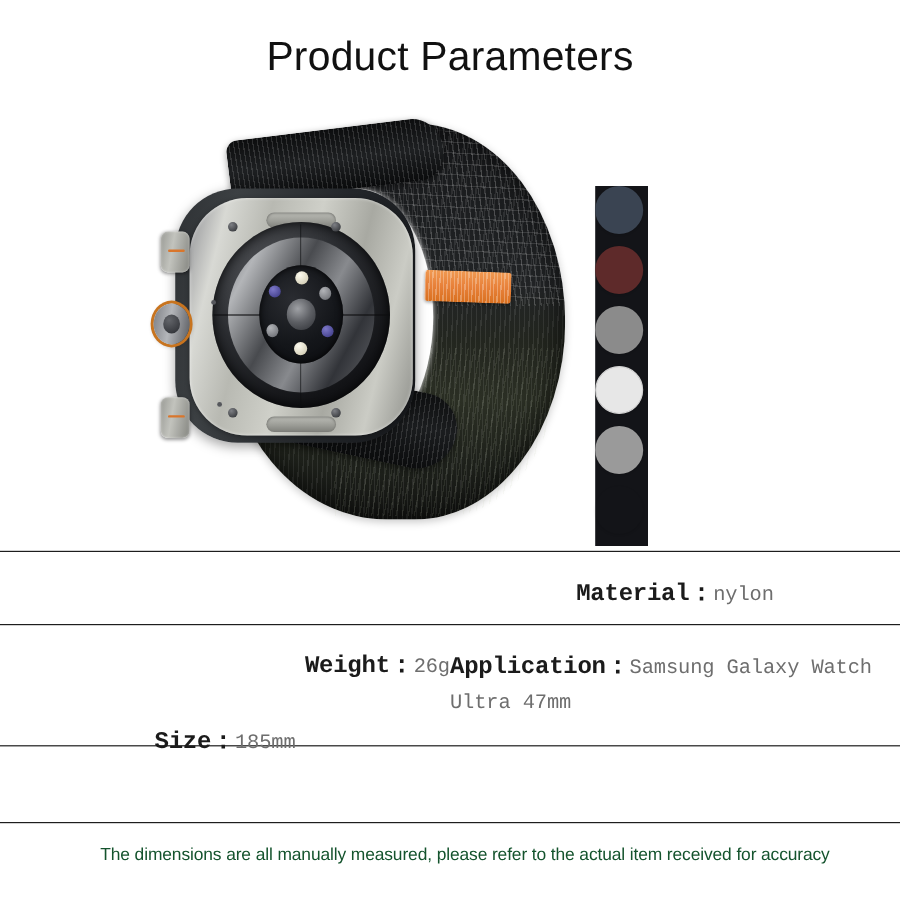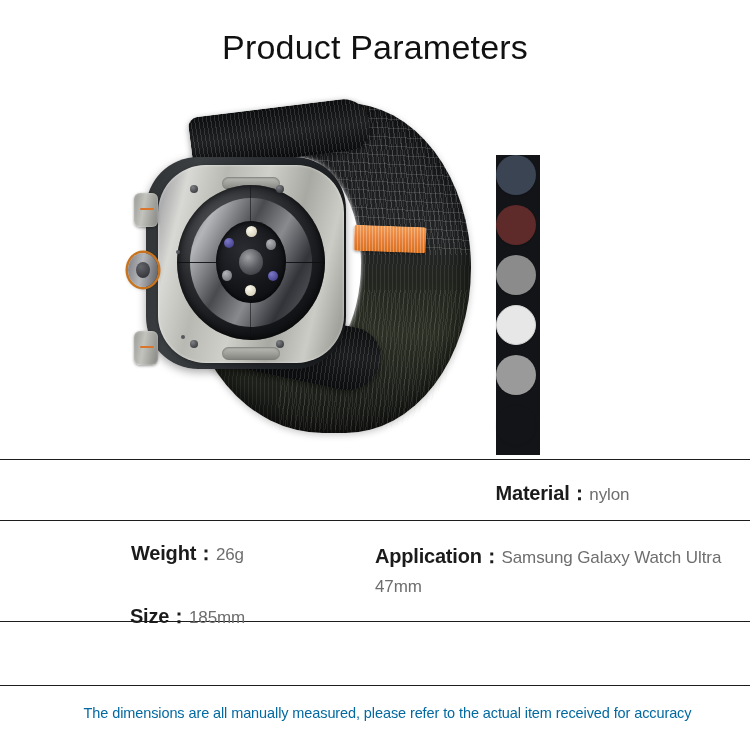--- a/index.html
+++ b/index.html
@@ -396,34 +396,35 @@
   }
   .spec-value {
     font-size: 17px;
     font-weight: 400;
     color: #6e6e6e;
     letter-spacing: -0.1px;
   }
 
   .cell {
     position: absolute;
+    font-family: Liberation Mono, monospace;
   }
   
   .cell-material {
     left: 375px;
     top: 480px;
     width: 375px;
     text-align: center;
   }
   
   .cell-weight {
     left: 0px;
     top: 540px;
     width: 375px;
-    text-align: center;
+    text-align: right;
   }
   
   .cell-application {
     left: 375px;
     top: 540px;
     width: 375px;
     text-align: left;
     line-height: 1.65;
   }
   
@@ -434,21 +435,21 @@
     text-align: center;
   }
 
   .footer-note {
     position: absolute;
     left: 0;
     top: 705px;
     width: 750px;
     text-align: center;
     font-size: 14.5px;
-    color: #0369a1;
+    color: #14532d;
     letter-spacing: -0.1px;
     padding-left: 25px;
   }
 </style>
 </head>
 <body>
 
 <div class="page">
 
   <div class="title">Product Parameters</div>

